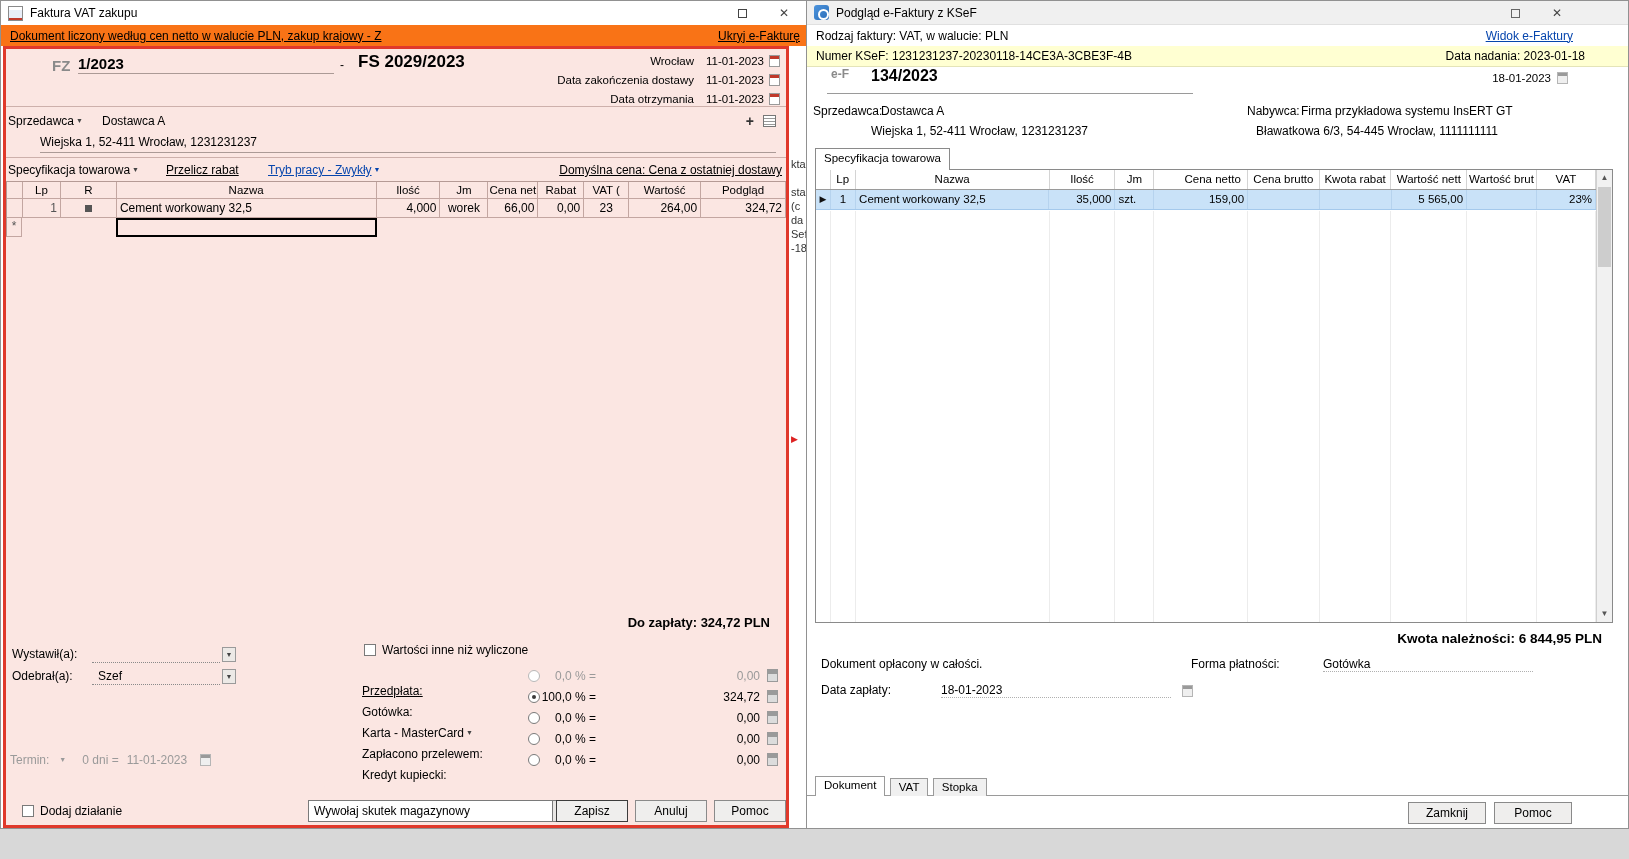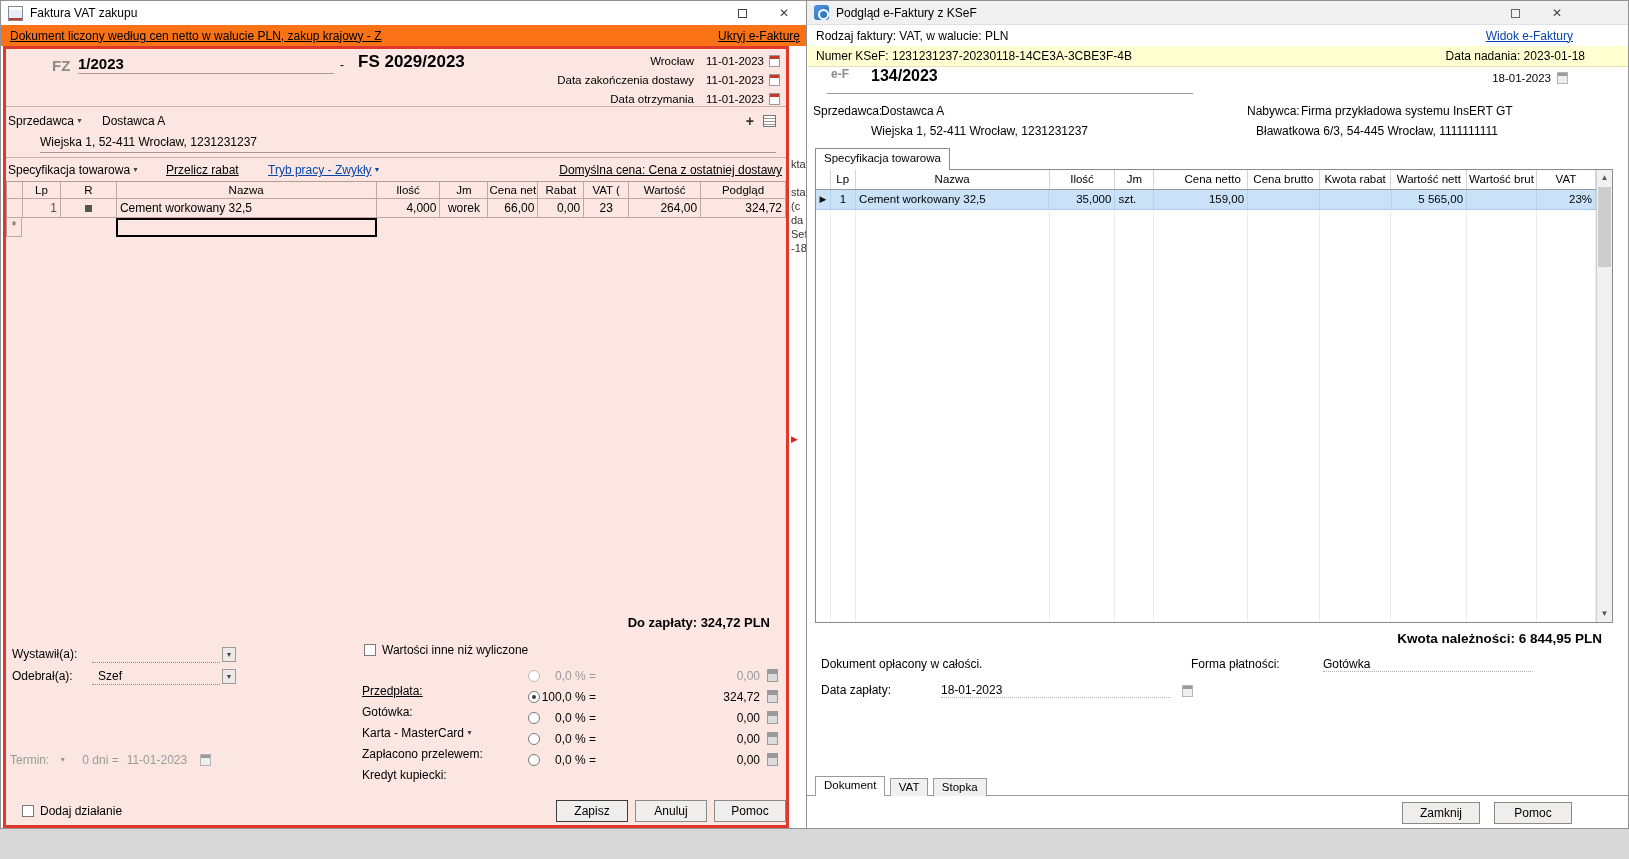--- a/index.html
+++ b/index.html
@@ -141,21 +141,21 @@
   .vs-thumb { position:absolute; left:1px; right:1px; top:17px; height:80px; background:#cdcdcd; }
   .vs-down { position:absolute; bottom:0; left:0; right:0; }
 
   .kwota { position:absolute; right:26px; top:630px; font-size:13.5px; font-weight:bold; }
   .dotted { border-bottom:1px dotted #b0b0b0; display:inline-block; }
   .rcal { position:absolute; }
 
   .rtabs { position:absolute; left:0; top:774px; width:823px; height:21px; border-bottom:1px solid #9a9a9a; padding-left:8px; }
   .rtab { display:inline-block; padding:2px 8px 0; border:1px solid #9a9a9a; border-bottom:none; background:#f0f0f0; margin-right:1px; height:18px; font-size:11.5px; position:relative; top:3px; }
   .rtab.active { background:#fff; top:1px; height:20px; }
-  .rbtns { position:absolute; right:56px; top:801px; display:flex; gap:14px; }
+  .rbtns { position:absolute; right:56px; top:801px; display:flex; gap:8px; }
   .rbtn { width:78px; }
 </style>
 </head>
 <body>
 
 <div class="window" id="left-window">
   <div class="titlebar">
     <span class="app-icon"></span>
     <span class="title">Faktura VAT zakupu</span>
     <span class="win-btns">
@@ -305,20 +305,24 @@
         <span class="calc-icon"></span>
       </div>
     </div>
 
 
     <div class="bottom-bar">
       <span class="addact">
         <span class="chk"></span>
         <span>Dodaj działanie</span>
       </span>
+      <span class="combo">
+        <span>Wywołaj skutek magazynowy</span>
+        <span class="combo-arrow">▼</span>
+      </span>
       <span class="lbtns">
         <span class="btn default">Zapisz</span>
         <span class="btn">Anuluj</span>
         <span class="btn">Pomoc</span>
       </span>
     </div>
   </div>
 
   <div class="clip-strip">
     <span class="frag" style="top:112px">kta</span>

